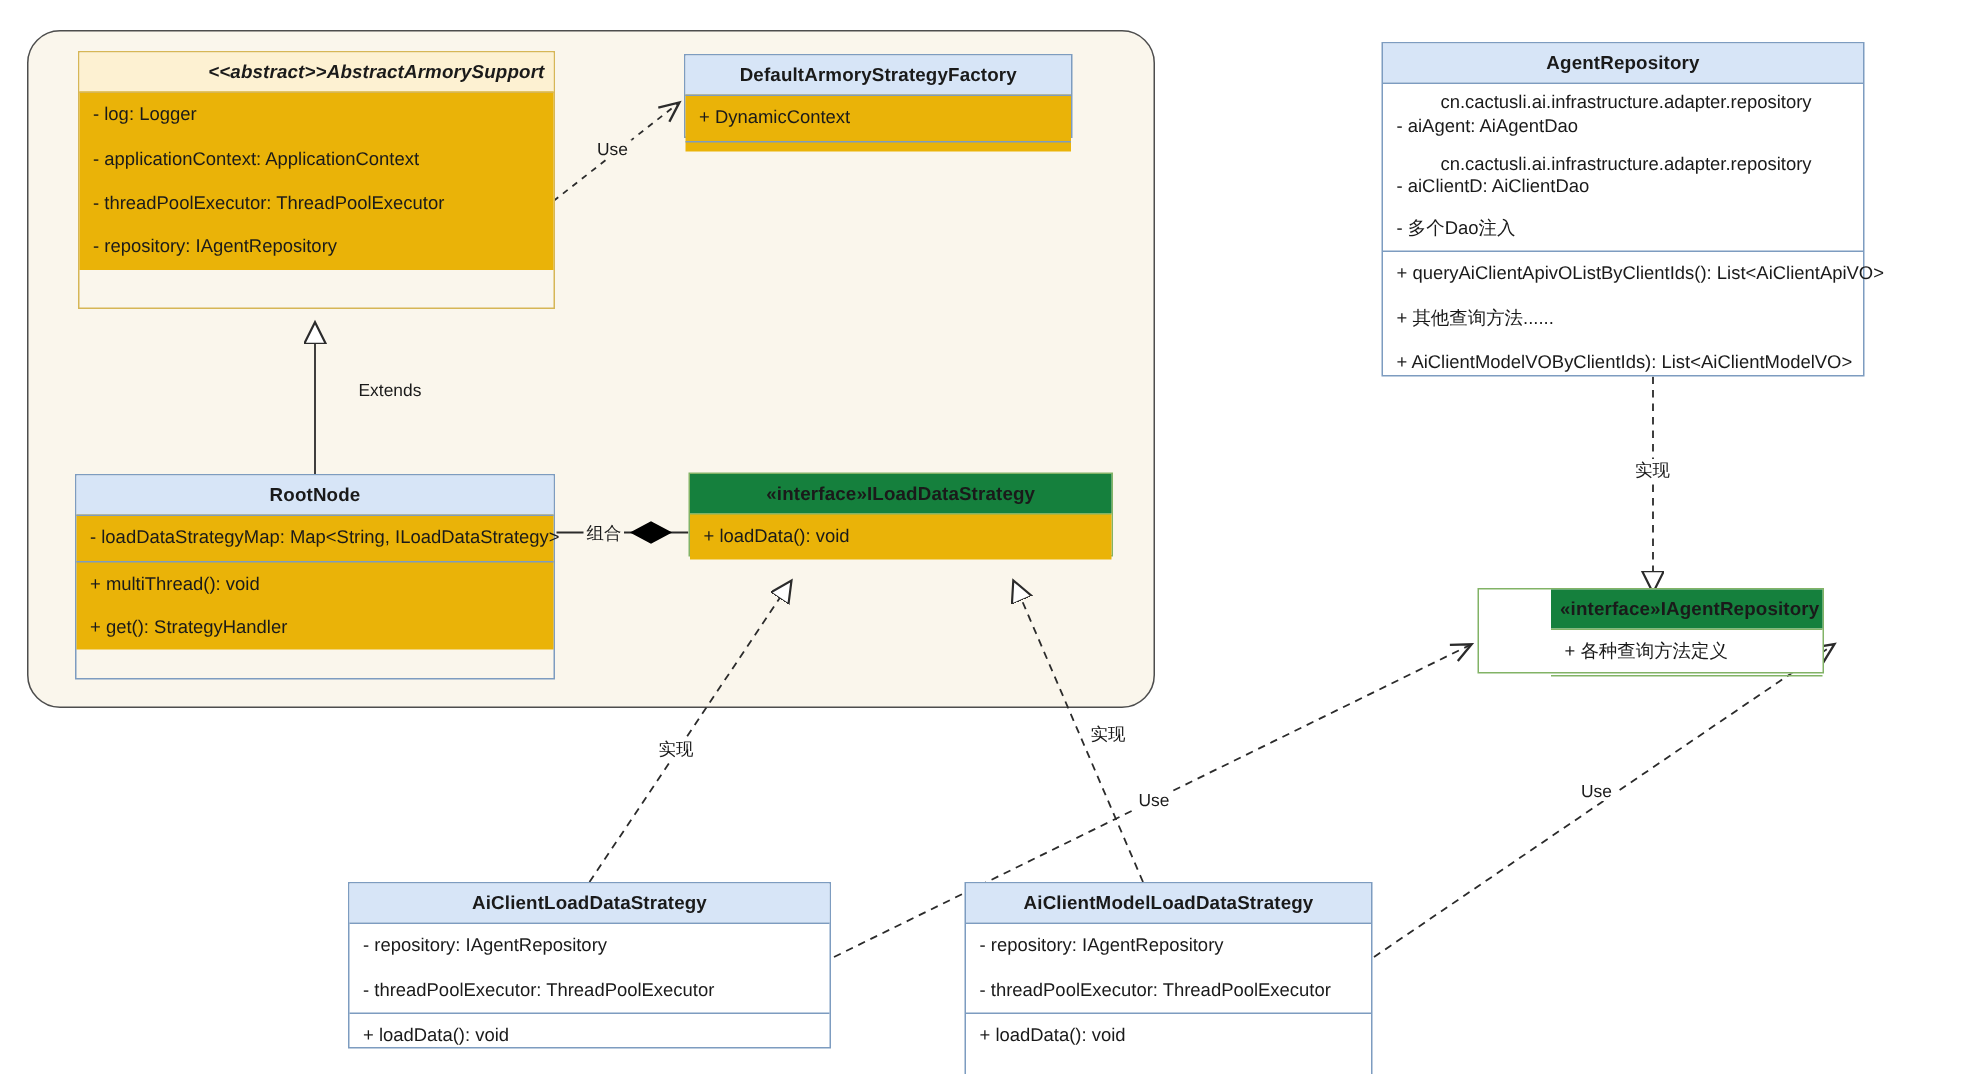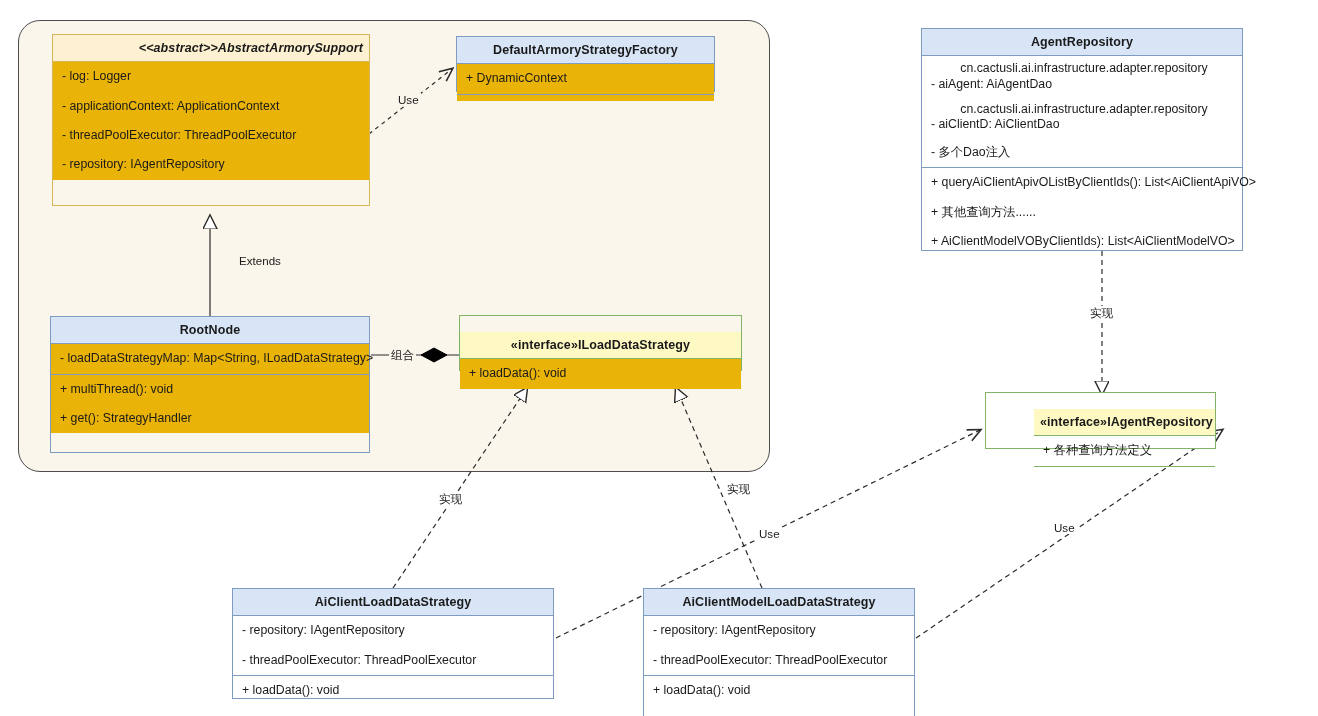--- a/index.html
+++ b/index.html
@@ -46,21 +46,21 @@
   
   .c-blue{border:1px solid #7d9cc0;}
   .c-blue .hd{background:#d7e5f7;border-color:#7d9cc0;}
   .c-blue .sec{border-color:#7d9cc0;}
   
   .c-orange{border:1px solid #d6b656;}
   .c-orange .hd{background:#fdf1d2;border-color:#d6b656;text-align:right;}
   .c-orange .sec{border-color:#d6b656;}
   
   .c-green{border:1px solid #82b366;}
-  .c-green .hd{background:#fef9c3;border-color:#82b366;margin-top:16px;}
+  .c-green .hd{background:#15803d;border-color:#82b366;}
   .c-green .sec{border-color:#82b366;}
 
   .inside{background:#faf6ec;}
   .inside .sec{background:#eab308;}
 
   .hd .abs{font-style:italic;}
   .hd .guil{font-weight:bold;}
 
   .edge-label{
     position:absolute;

